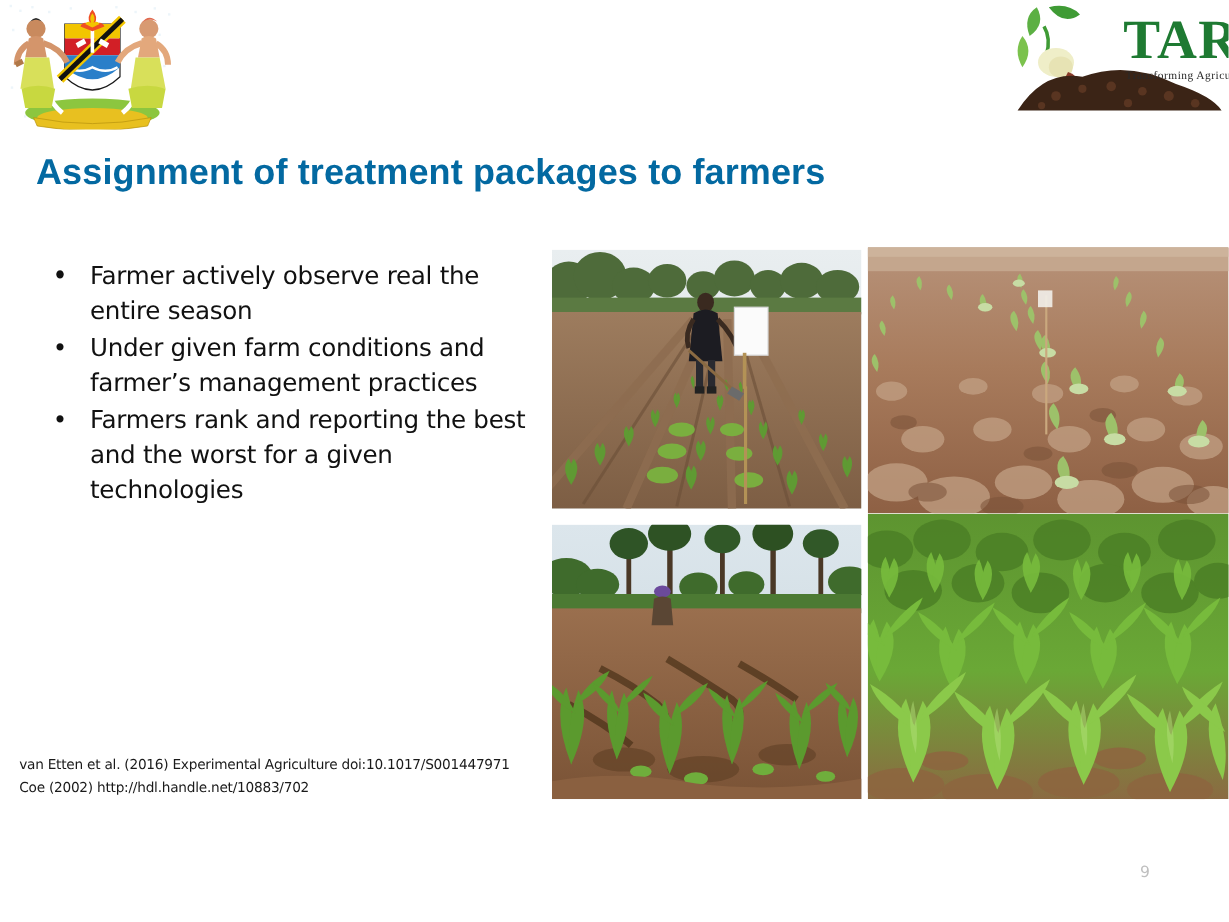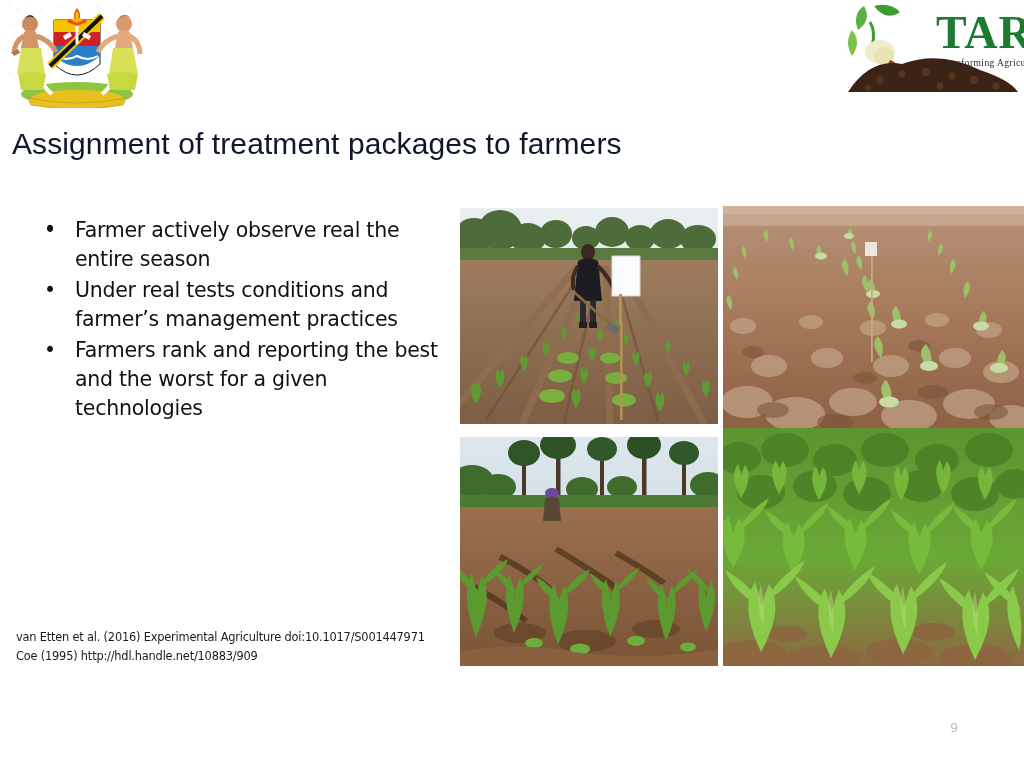--- a/index.html
+++ b/index.html
@@ -37,28 +37,28 @@
     left: 840px;
     top: 0px;
     width: 184px;
     height: 100px;
   }
   .tari-svg { display: block; width: 184px; height: 100px; }
 
   
   .slide-title {
     position: absolute;
-    left: 12px;
+    left: 30px;
     top: 126px;
     width: 820px;
     font-family: "Liberation Sans", sans-serif;
     font-size: 30px;
-    font-weight: 400;
+    font-weight: 700;
     line-height: 36px;
-    color: #0f172a;
+    color: #0369a1;
     letter-spacing: 0.1px;
     white-space: nowrap;
   }
 
   
   .bullet-list {
     position: absolute;
     left: 34px;
     top: 215px;
     width: 418px;
@@ -245,31 +245,31 @@
   <ul class="bullet-list">
     <li class="bullet-item">
       <span class="bullet-marker">•</span>
     </li>
     <li class="bullet-item">
       <span class="bullet-marker">•</span>
       <span>Farmer actively observe real the entire season</span>
     </li>
     <li class="bullet-item">
       <span class="bullet-marker">•</span>
-      <span>Under real tests conditions and farmer’s management practices</span>
+      <span>Under given farm conditions and farmer’s management practices</span>
     </li>
     <li class="bullet-item">
       <span class="bullet-marker">•</span>
       <span>Farmers rank and reporting the best and the worst for a given technologies</span>
     </li>
   </ul>
 
   <div class="citation">
     <div>van Etten et al. (2016) Experimental Agriculture doi:10.1017/S001447971</div>
-    <div>Coe (1995) http://hdl.handle.net/10883/909</div>
+    <div>Coe (2002) http://hdl.handle.net/10883/702</div>
   </div>
 
   <div class="photo-grid">
 
     <div class="photo photo-tl">
       <svg viewBox="0 0 258 216" preserveAspectRatio="none" xmlns="http://www.w3.org/2000/svg">
         <defs>
           <linearGradient id="tlSky" x1="0" y1="0" x2="0" y2="1">
             <stop offset="0%" stop-color="#e9eef0"></stop>
               <stop offset="100%" stop-color="#d7dfe0"></stop>

